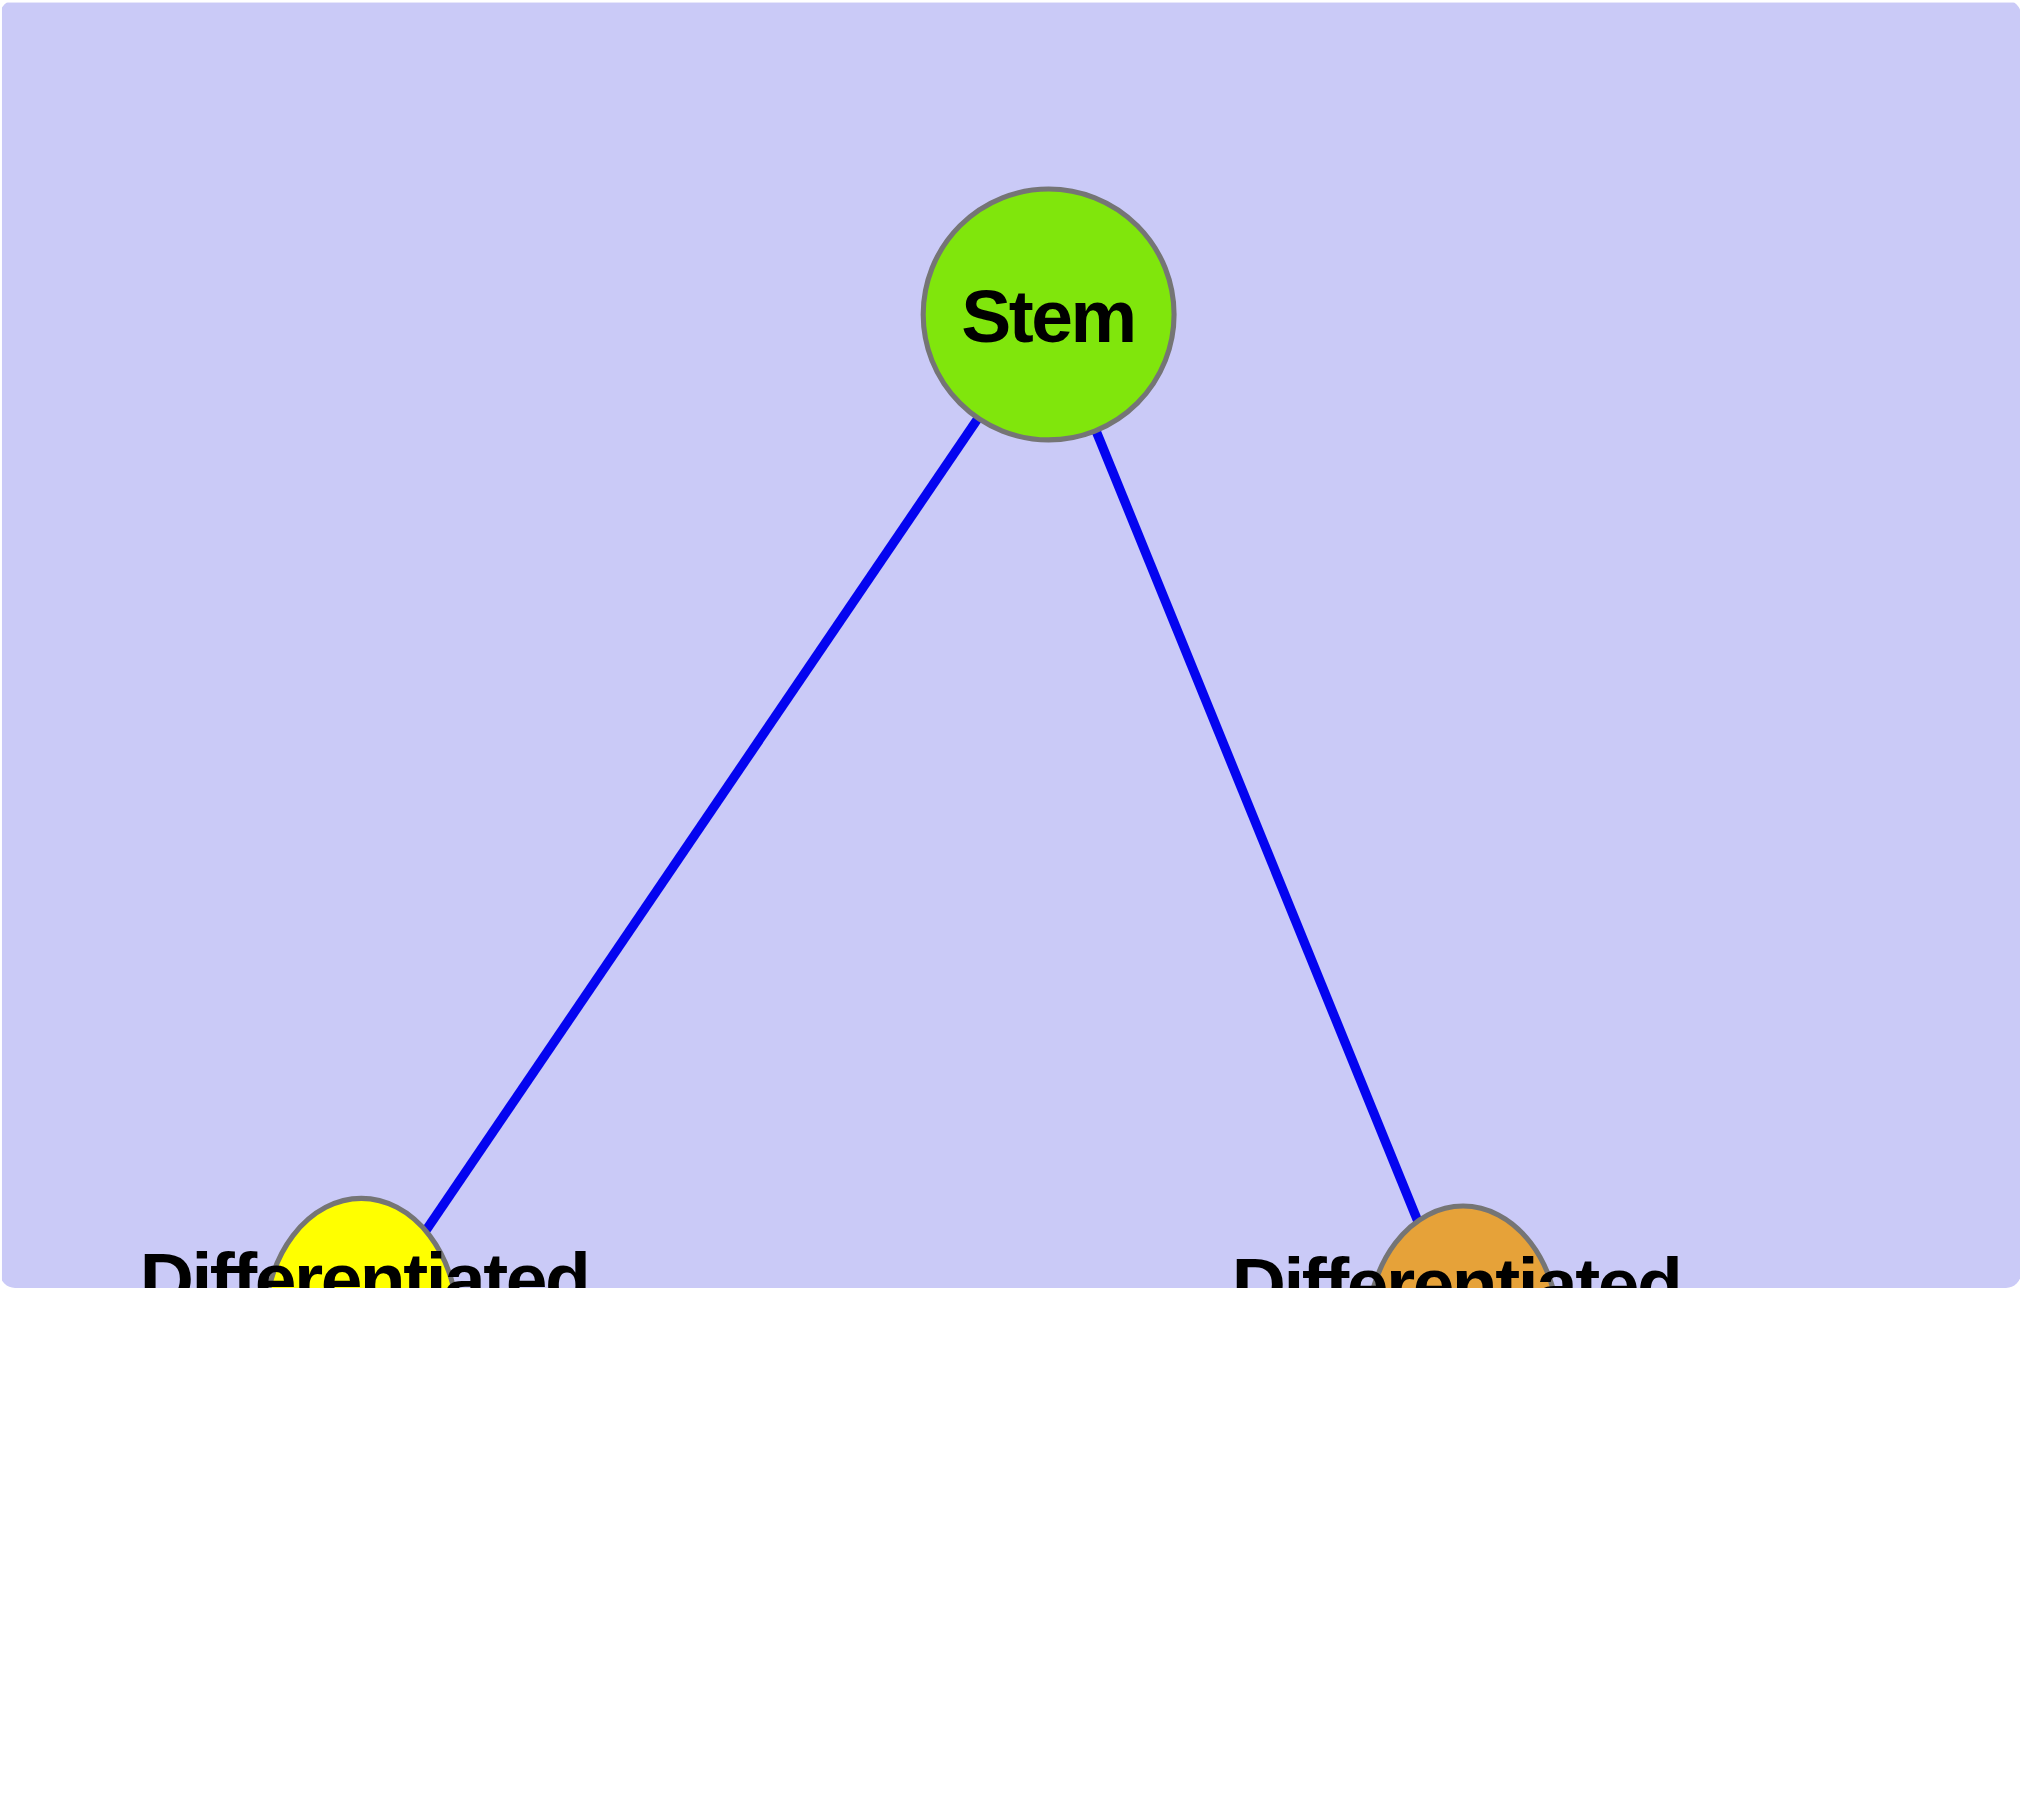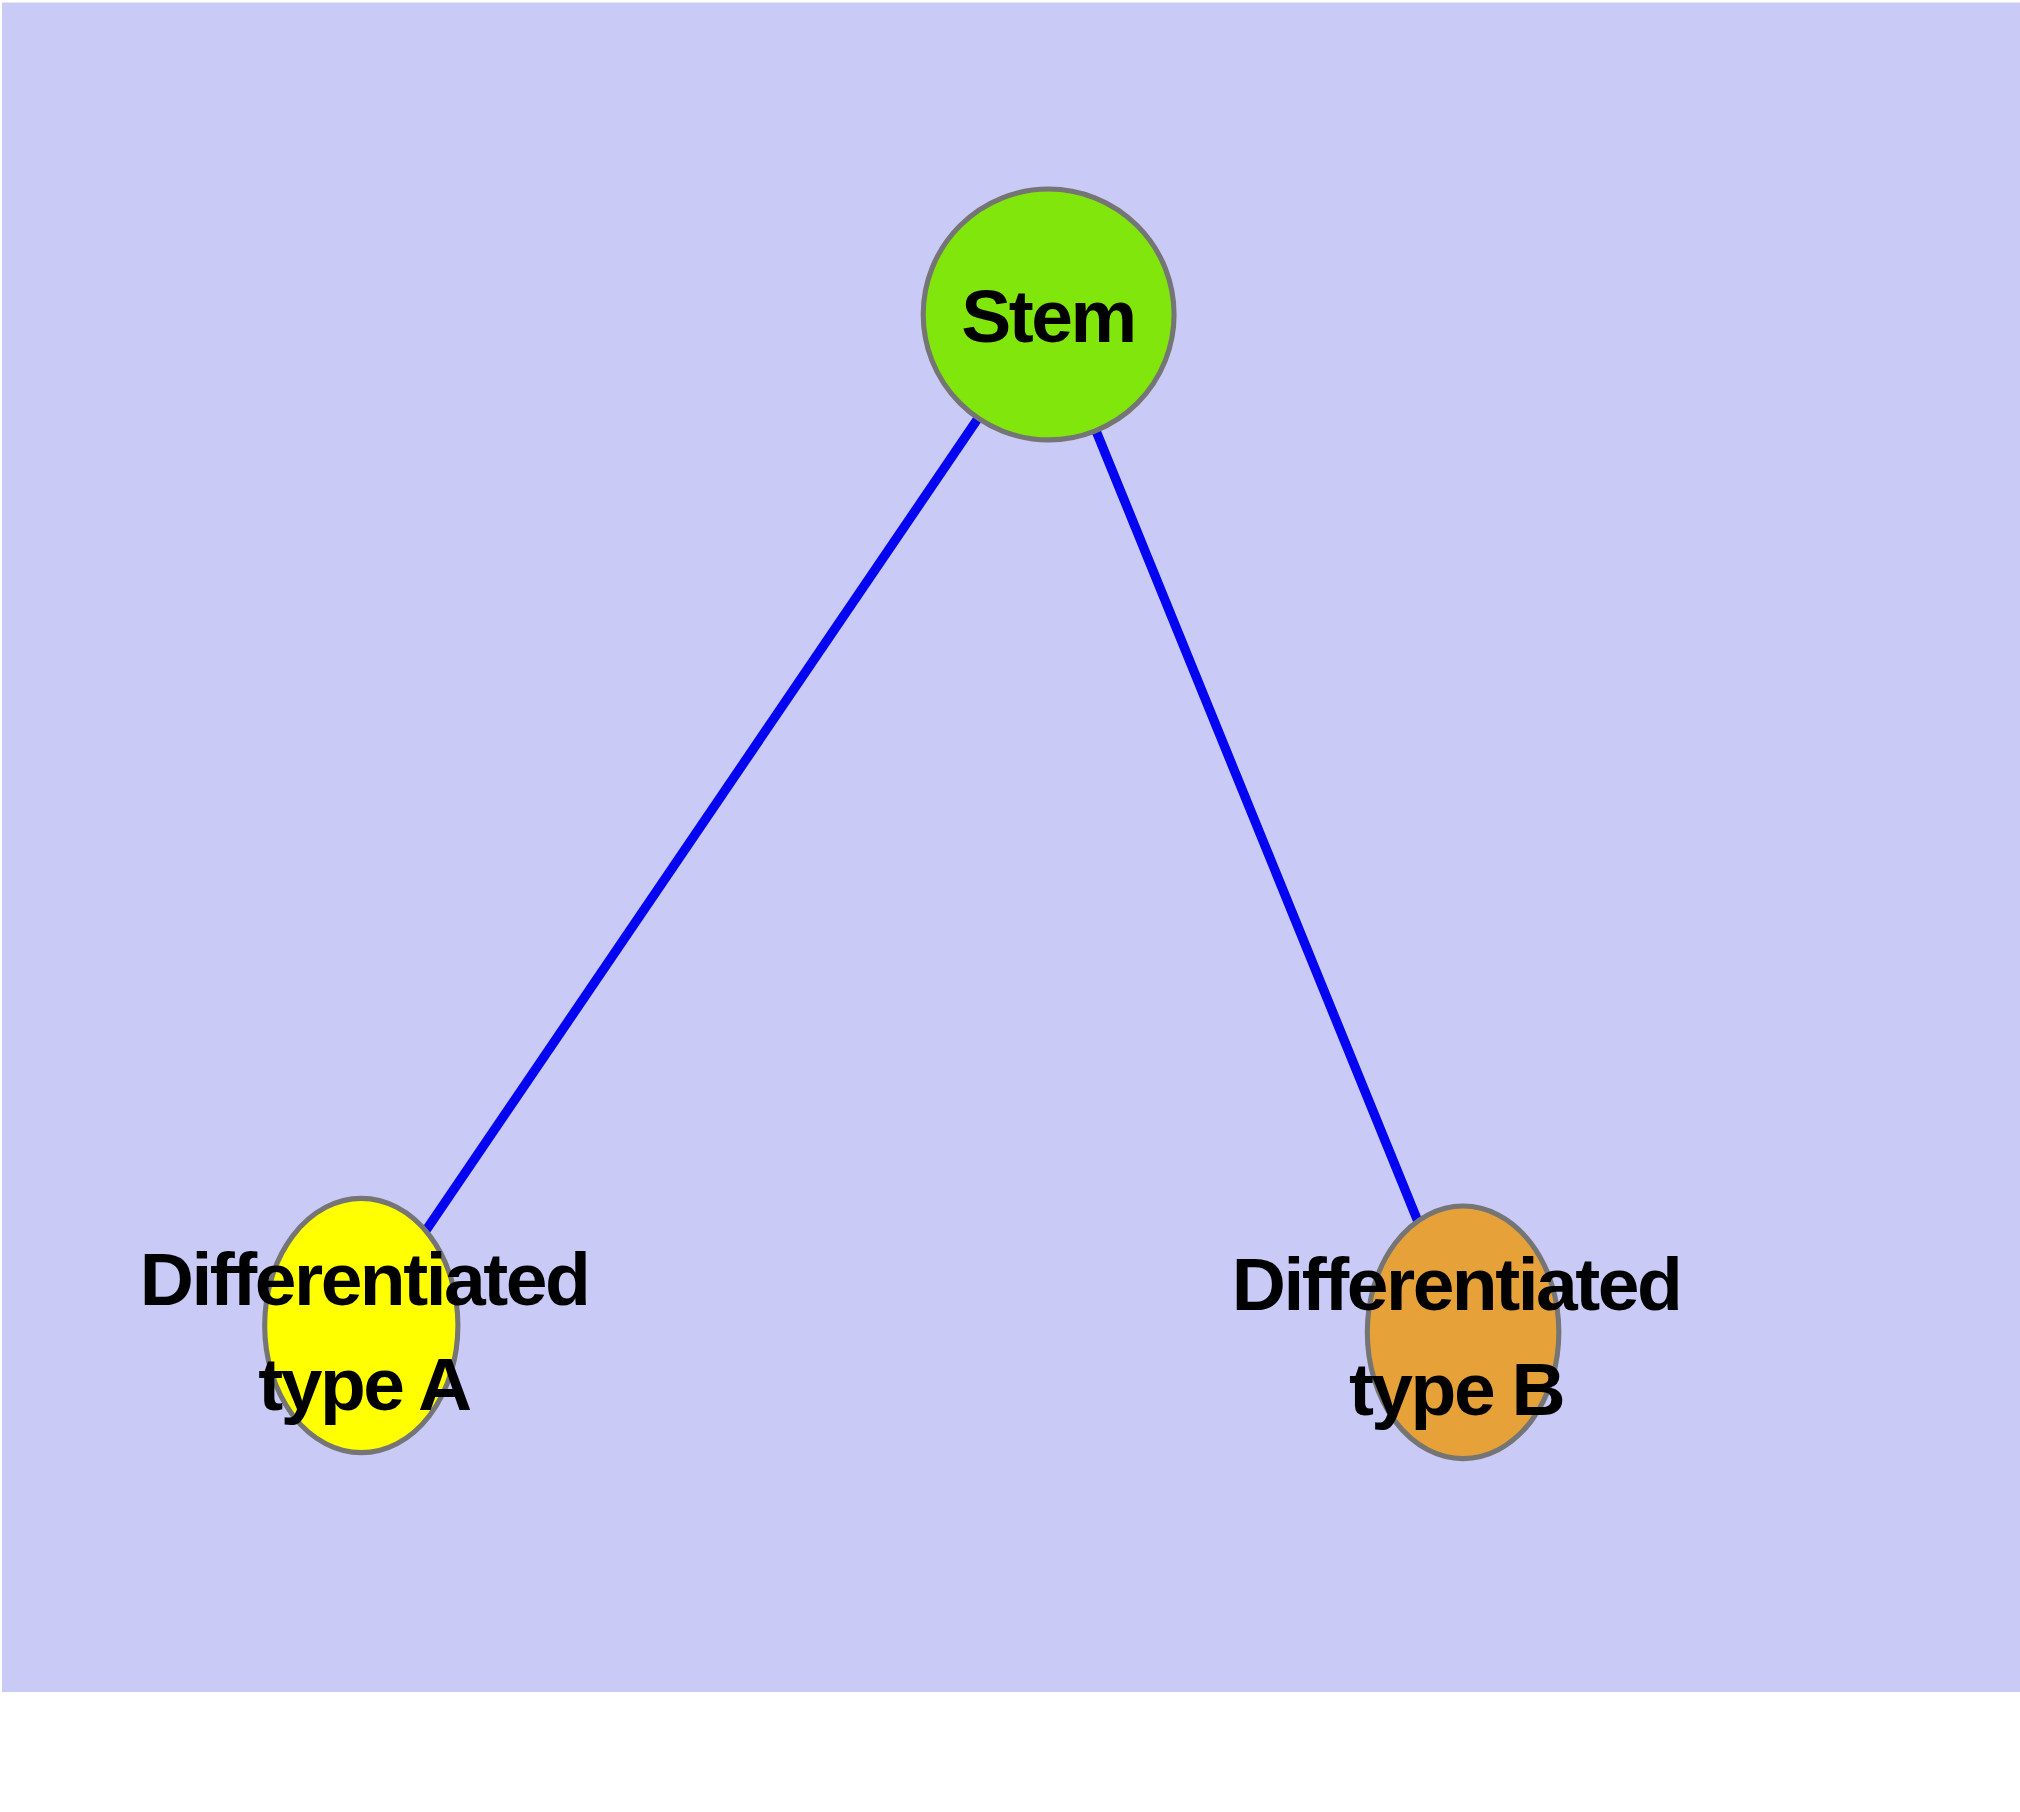--- a/index.html
+++ b/index.html
@@ -4,23 +4,24 @@
 <style>
   html, body {
     margin: 0;
     padding: 0;
     background: #ffffff;
     font-family: "Liberation Sans", sans-serif;
   }
   .stage {
     position: relative;
     width: 2021px;
-    height: 1692px;
+    height: 1288px;
     background: #ffffff;
     overflow: hidden;
+    border-radius: 15px;
   }
   .stage svg {
     position: absolute;
     left: 0;
     top: 0;
     display: block;
   }
   .node-label {
     position: absolute;
     transform: translate(-50%, -50%);

